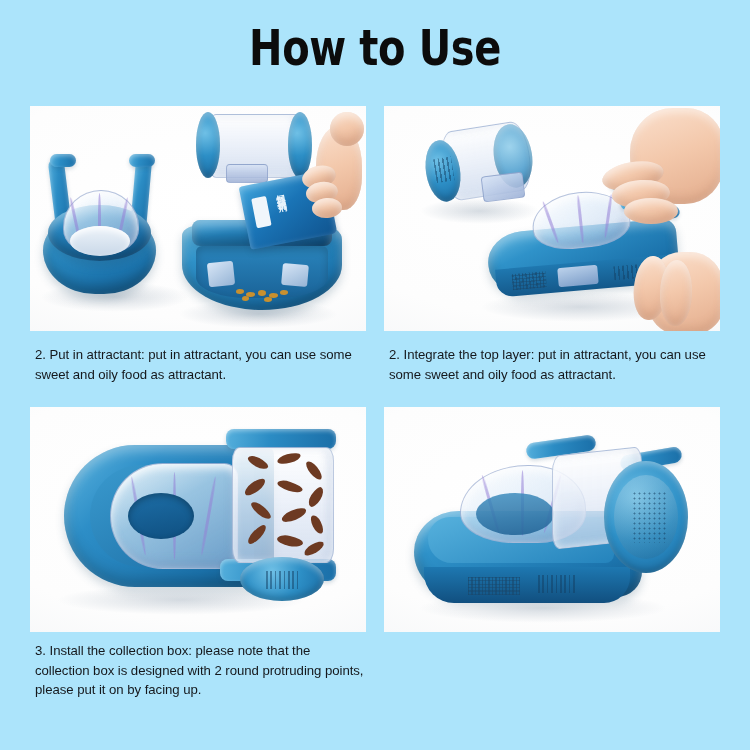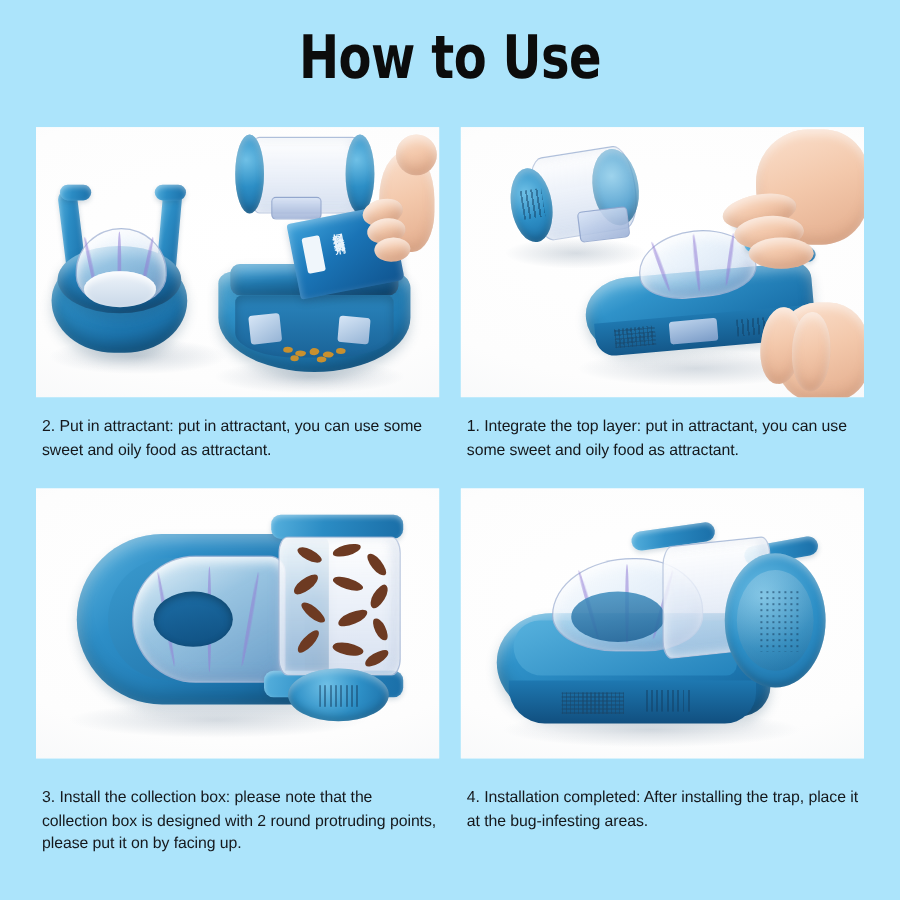--- a/index.html
+++ b/index.html
@@ -62,21 +62,21 @@
 
   .caption {
     font-size: 13.2px;
     line-height: 19.5px;
     color: #15181c;
     padding: 14px 4px 0 5px;
     width: 330px;
     letter-spacing: -0.05px;
   }
   .step-1 .caption, .step-2 .caption { min-height: 62px; }
-  .step-3 .caption, .step-4 .caption { padding-top: 22px; }
+  .step-3 .caption, .step-4 .caption { padding-top: 9px; }
 
   
   .obj { position: absolute; }
 
   
   .shell {
     background: linear-gradient(160deg, #63b9e2 0%, #2f92c9 28%, #1c74ad 72%, #14598a 100%);
     border-radius: 50% 50% 46% 46% / 48% 48% 52% 52%;
     box-shadow: inset 0 6px 10px rgba(255,255,255,.35),
                 inset 0 -8px 12px rgba(0,0,0,.22),
@@ -265,21 +265,21 @@
 
       <div class="skin obj" style="left:246px; top:2px; width:94px; height:96px; border-radius:46% 40% 42% 50%;"></div>
       <div class="skin obj" style="left:218px; top:56px; width:62px; height:28px; border-radius:50%; transform:rotate(-10deg);"></div>
       <div class="skin obj" style="left:228px; top:74px; width:58px; height:28px; border-radius:50%; transform:rotate(-4deg);"></div>
       <div class="skin obj" style="left:240px; top:92px; width:54px; height:26px; border-radius:50%;"></div>
 
       <div class="skin obj" style="left:264px; top:146px; width:76px; height:82px; border-radius:44% 44% 38% 38%;"></div>
       <div class="skin obj" style="left:250px; top:150px; width:34px; height:64px; border-radius:48%; transform:rotate(6deg);"></div>
       <div class="skin obj" style="left:276px; top:154px; width:32px; height:66px; border-radius:48%; transform:rotate(2deg);"></div>
     </div>
-    <div class="caption">1. Integrate the top layer: put in attractant, you can use some sweet and oily food as attractant.</div>
+    <div class="caption">2. Integrate the top layer: put in attractant, you can use some sweet and oily food as attractant.</div>
   </div>
 
   <div class="step step-3">
     <div class="photo">
       <div class="photo-inner"></div>
 
       <div class="shadow-blob obj" style="left:26px; top:178px; width:250px; height:30px;"></div>
 
       <div class="obj" style="left:34px; top:38px; width:210px; height:142px; border-radius:72px 10px 10px 72px; background:linear-gradient(135deg,#5fb6e0 0%,#2d8ec7 30%,#1b72ab 75%,#125786 100%); box-shadow:inset 0 6px 12px rgba(255,255,255,.35), inset 0 -8px 14px rgba(0,0,0,.2), 0 5px 10px rgba(40,80,110,.2);"></div>
       <div class="obj" style="left:60px; top:58px; width:164px; height:102px; border-radius:52px 6px 6px 52px; background:linear-gradient(150deg,#3a9ace,#1a6ca4);"></div>
@@ -335,16 +335,15 @@
       <div class="obj" style="left:92px; top:86px; width:78px; height:42px; border-radius:50%; background:linear-gradient(175deg,#3f8fc0,#1d5f92); opacity:.85;"></div>
 
       <div class="arm obj" style="left:142px; top:32px; width:70px; height:16px; border-radius:8px; transform:rotate(-8deg);"></div>
       <div class="arm obj" style="left:236px; top:44px; width:62px; height:16px; border-radius:8px; transform:rotate(-10deg);"></div>
       <div class="cyl-body obj" style="left:168px; top:44px; width:88px; height:92px; border-radius:8px/16px; transform:skewY(-6deg);"></div>
       <div class="cyl-cap obj" style="left:220px; top:54px; width:84px; height:112px; border-radius:50%;">
         <div class="obj" style="left:10px; top:14px; width:64px; height:84px; border-radius:50%; background:linear-gradient(160deg,rgba(255,255,255,.22),rgba(0,0,0,.08));"></div>
         <div class="vent-dots" style="left:28px; top:30px; width:34px; height:52px;"></div>
       </div>
     </div>
-    <div class="caption">4. Installation completed: After installing the trap, place it at the bug-infesting areas.</div>
   </div>
 
 </div>
 
 </body></html>

